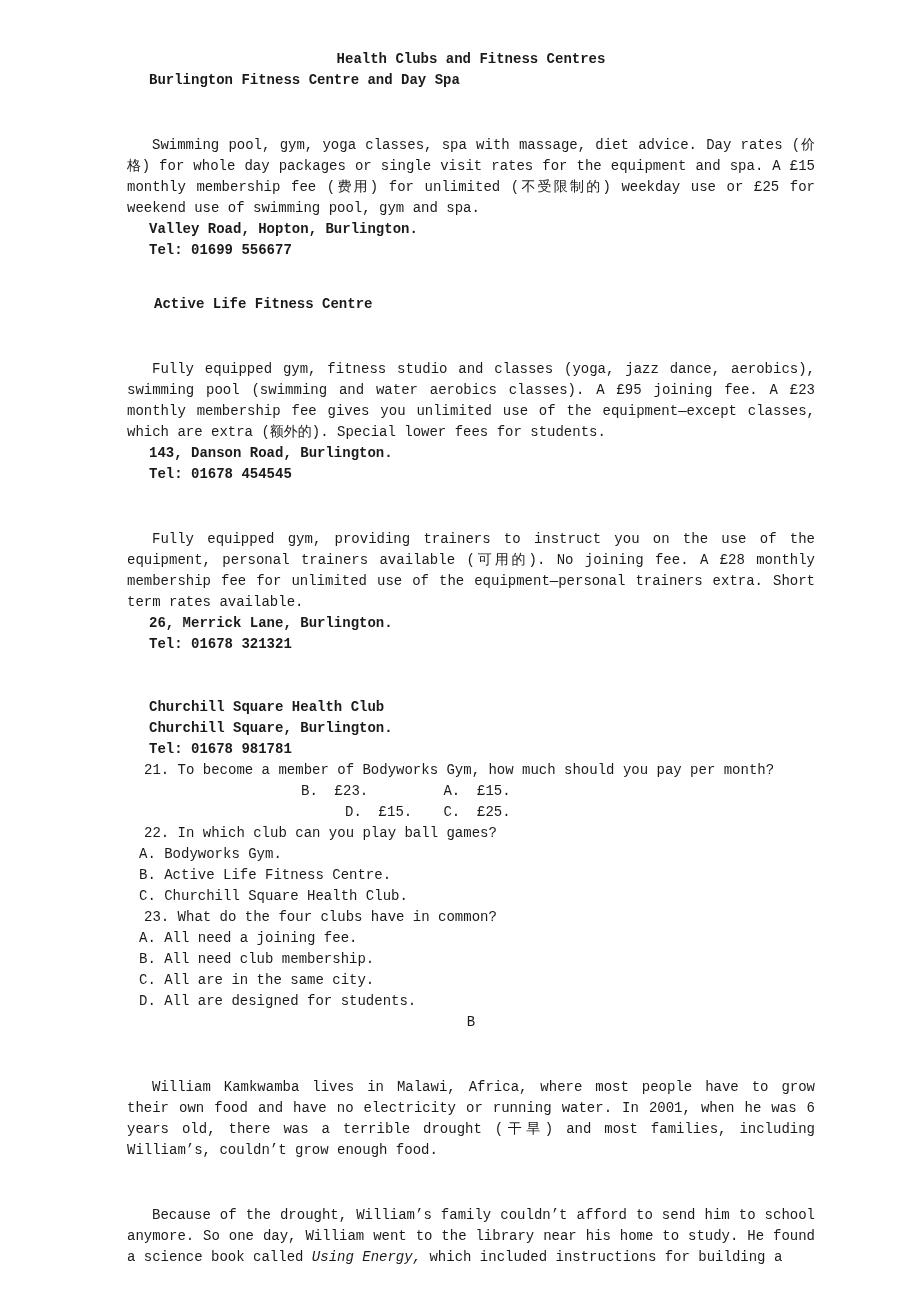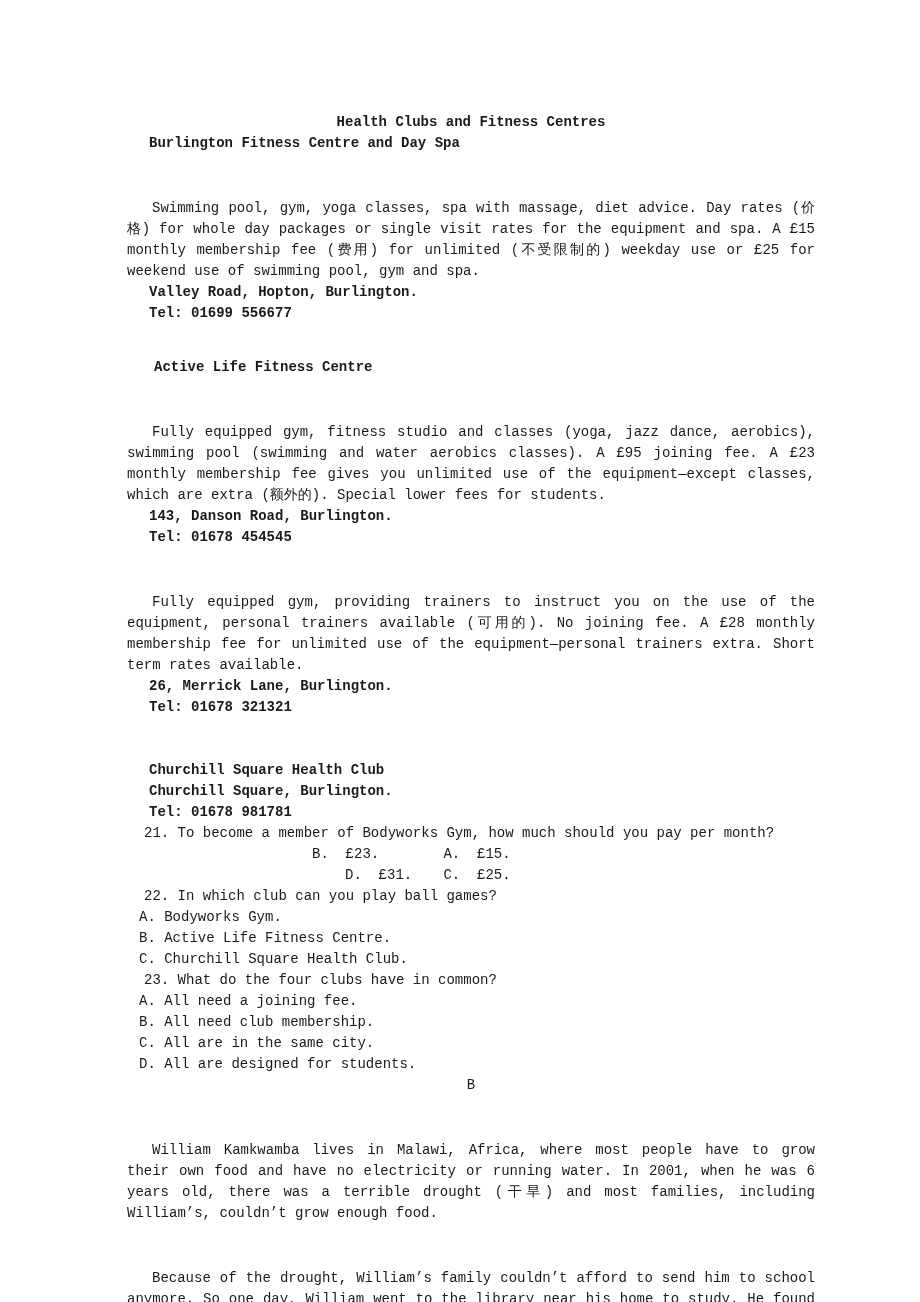--- a/index.html
+++ b/index.html
@@ -10,21 +10,21 @@
   body {
     height: 1302px;
     font-family: "Liberation Mono", "DejaVu Sans Mono", monospace;
     color: #1a1a1a;
     overflow: hidden;
   }
   .page {
     width: 828px;
     height: 1302px;
     background: #ffffff;
-    padding-top: 112px;
+    padding-top: 49px;
     padding-left: 127px;
   }
   .content {
     width: 688px;
     font-size: 14px;
     line-height: 21px;
   }
   .doc-title {
     text-align: center;
     font-weight: bold;
@@ -46,21 +46,21 @@
   .club-gap { margin-top: 42px; }
   .question { padding-left: 17px; }
   .opt { padding-left: 12px; }
   .optpair {
     position: relative;
     padding-left: 12px;
     text-align: center;
   }
   .optpair .cell { white-space: pre; }
   .optpair .col2 { position: absolute; }
-  .optpair.row-ab .col2 { left: 185px; }
+  .optpair.row-ab .col2 { left: 174px; }
   .optpair.row-cd .col2 { left: 218px; }
   .section-label {
     text-align: center;
   }
   .italic { font-style: italic; }
 </style>
 </head>
 <body>
 
 <div class="page">
@@ -95,21 +95,21 @@
     </div>
 
     <div>
       <div class="question">21. To become a member of Bodyworks Gym, how much should you pay per month?</div>
       <div class="optpair row-ab">
         <span class="cell">A.  £15.</span>
         <span class="cell col2">B.  £23.</span>
       </div>
       <div class="optpair row-cd">
         <span class="cell">C.  £25.</span>
-        <span class="cell col2">D.  £31.</span>
+        <span class="cell col2">D.  £15.</span>
       </div>
     </div>
 
     <div>
       <div class="question">22. In which club can you play ball games?</div>
       <div class="opt">A. Bodyworks Gym.</div>
       <div class="opt">B. Active Life Fitness Centre.</div>
       <div class="opt">C. Churchill Square Health Club.</div>
     </div>
 

